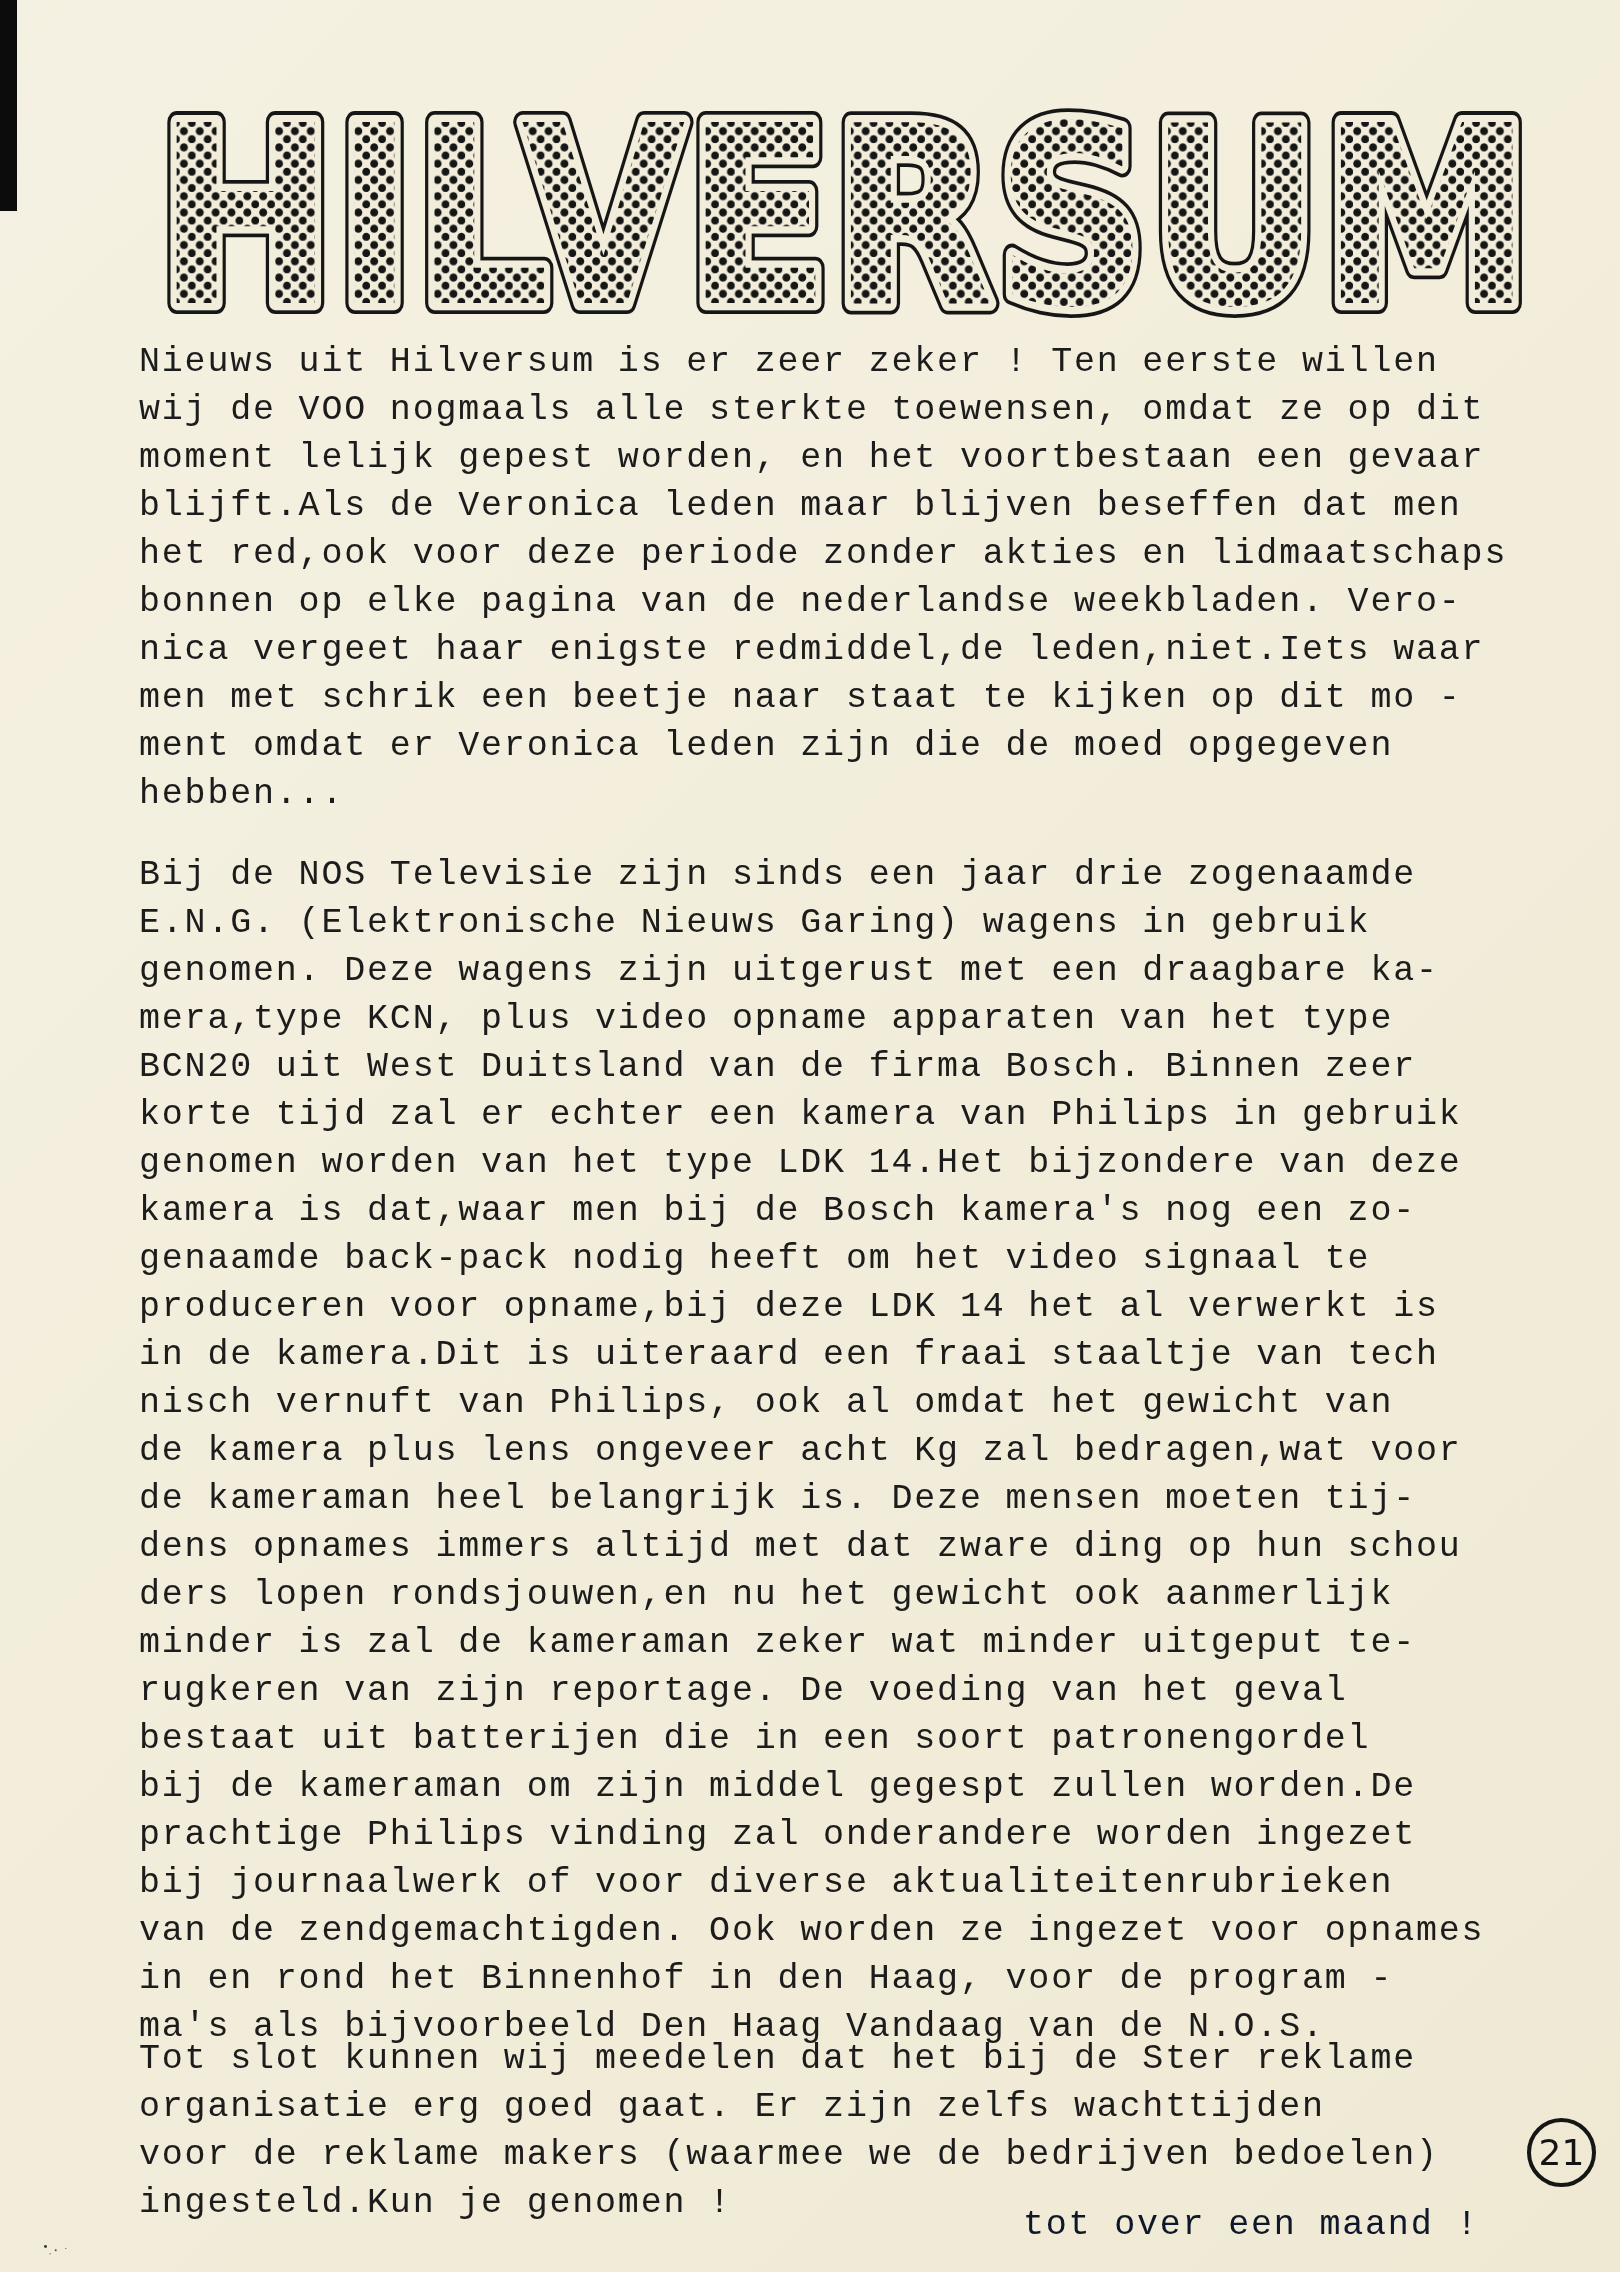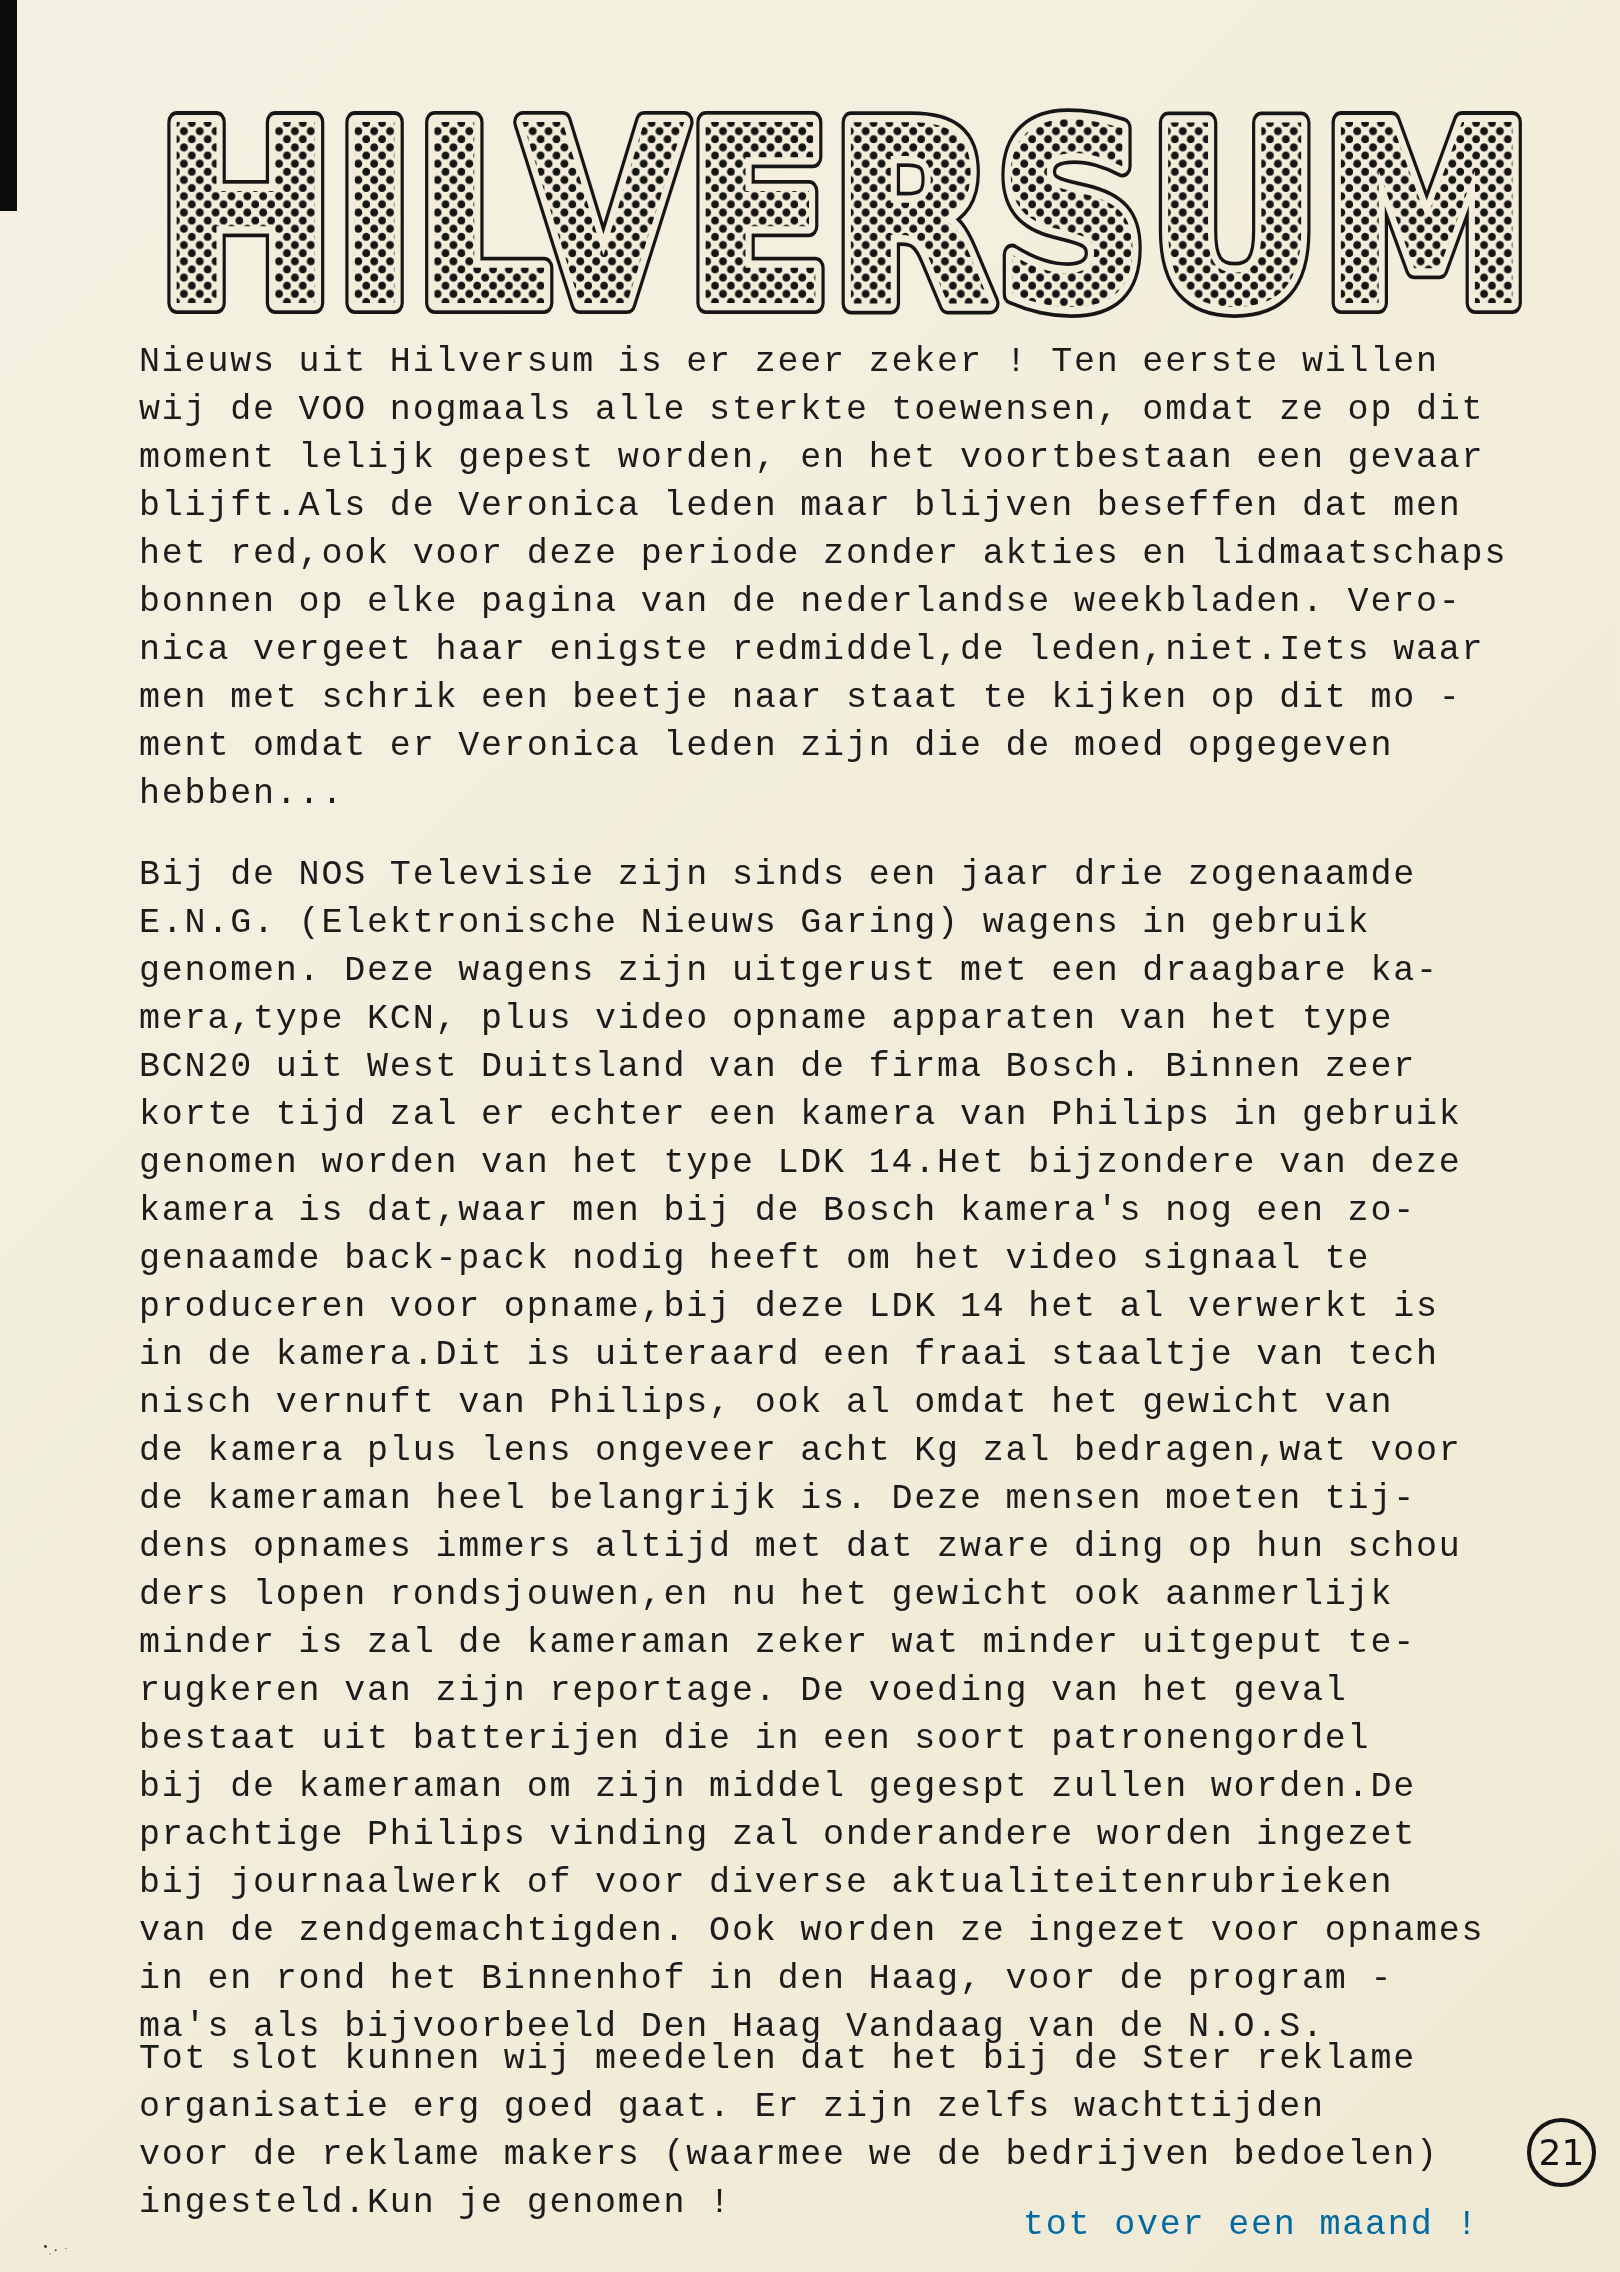--- a/index.html
+++ b/index.html
@@ -60,21 +60,21 @@
   }
   .p1 { top: 338px; }
   .p2 { top: 851px; font-family: Liberation Mono, monospace; }
   .p3 { top: 2035px; }
 
   .closing {
     position: absolute;
     left: 1023px; top: 2205px;
     font-size: 35px;
     letter-spacing: 1.8px;
-    color: #0369a1;
+    color: #0f172a;
     white-space: pre;
   }
 
   .page-badge {
     position: absolute;
     left: 1527px; top: 2118px;
     width: 69px; height: 69px;
     border: 4.2px solid #161616;
     border-radius: 50%;
     box-sizing: border-box;

